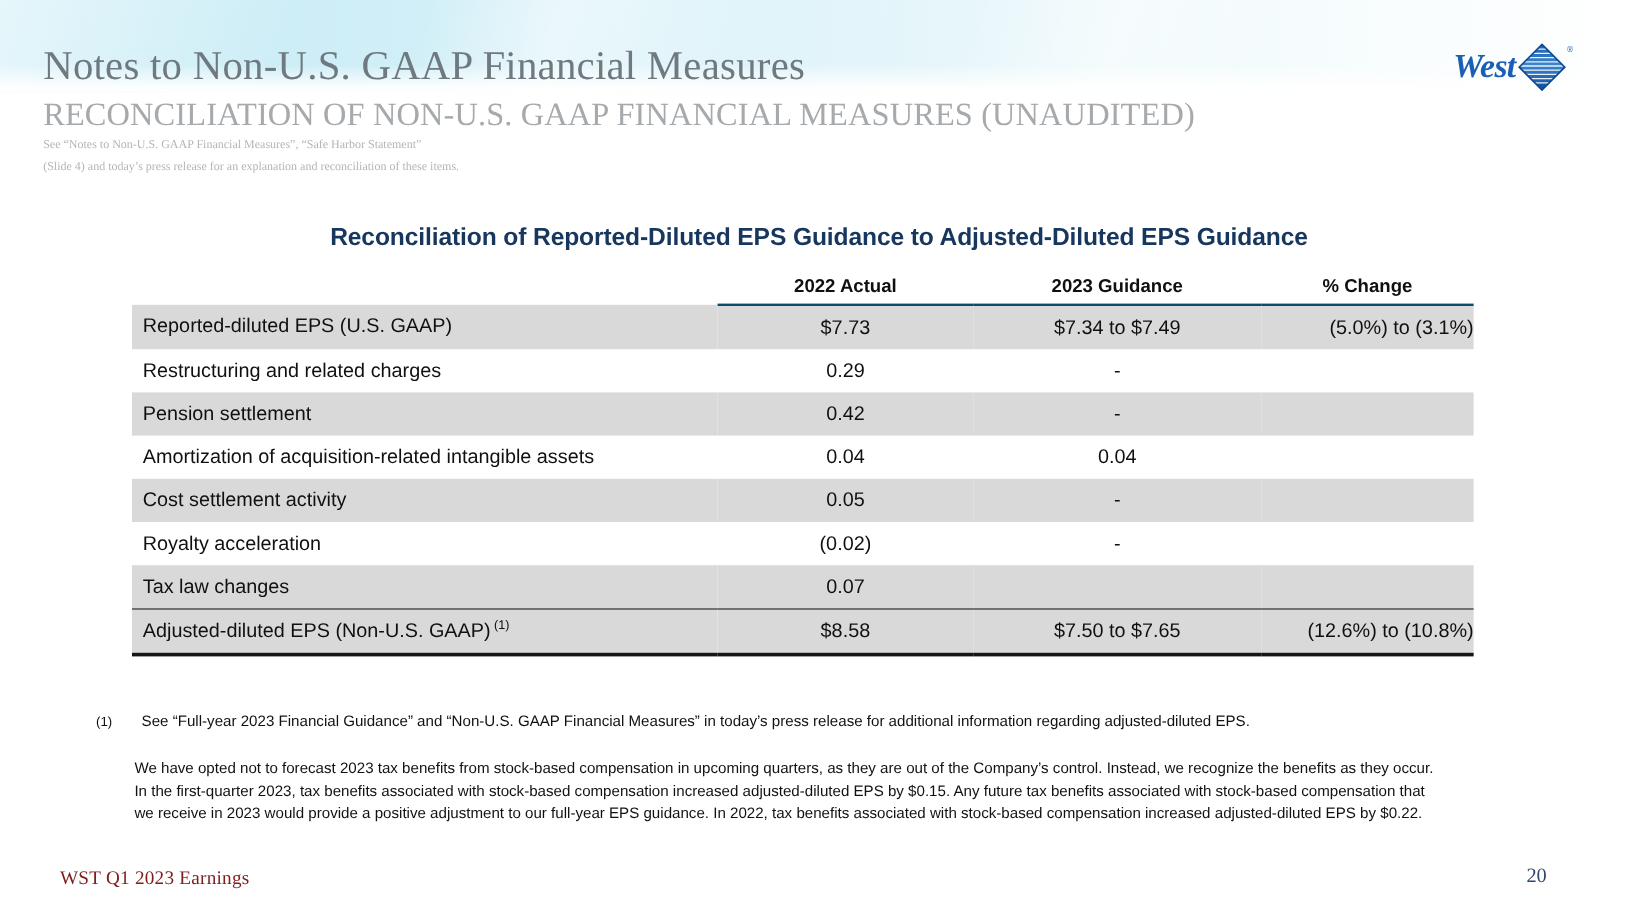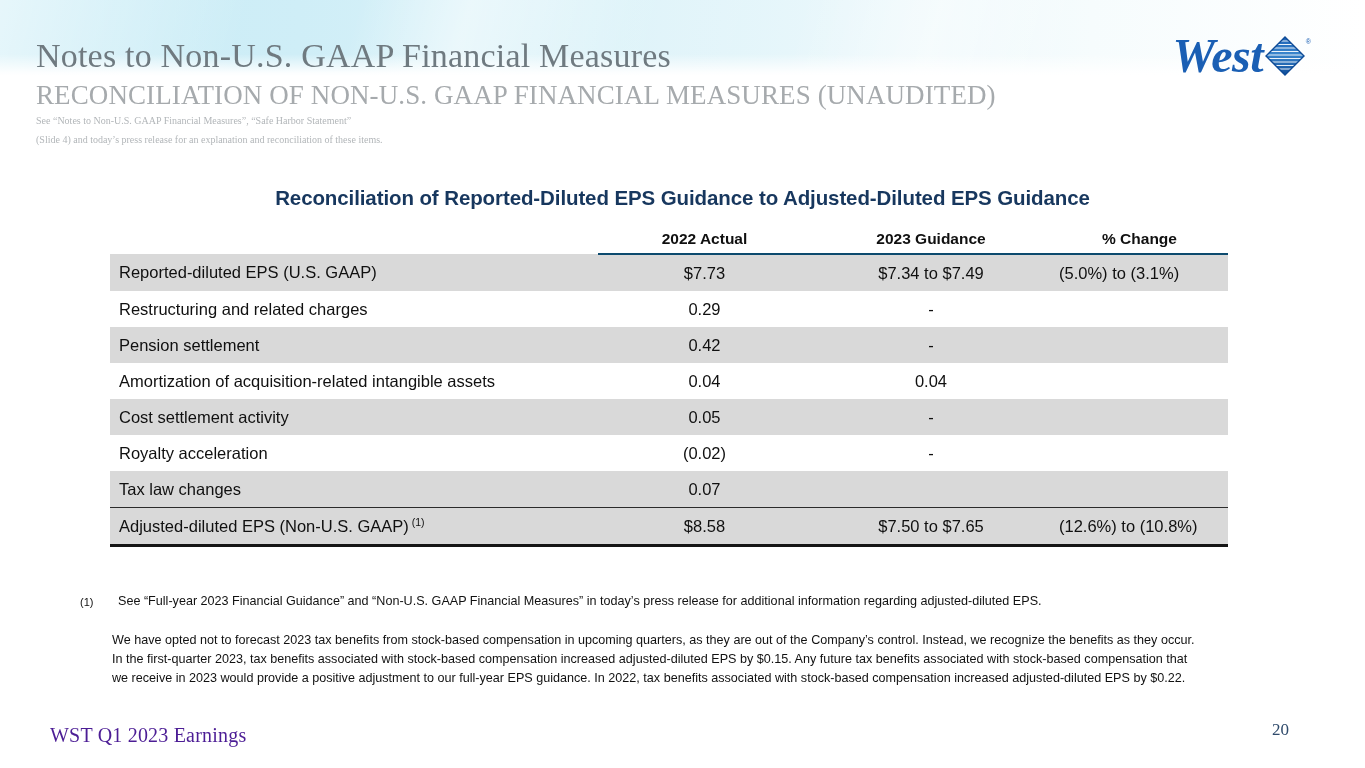--- a/index.html
+++ b/index.html
@@ -70,21 +70,21 @@
     position: absolute;
     right: 60px; top: 36px;
     display: flex;
     align-items: center;
     gap: 4px;
   }
   .logo-word {
     font-family: "Liberation Serif", serif;
     font-weight: bold;
     font-style: italic;
-    font-size: 48px;
+    font-size: 28px;
     line-height: 38px;
     color: #1a5fb4;
     letter-spacing: -0.5px;
   }
   .logo-mark {
     position: relative;
     width: 40px; height: 40px;
     margin-left: -2px;
   }
   .logo-sup {
@@ -140,21 +140,21 @@
   }
   table.recon th.c-change { text-align: center; padding-right: 8px; }
 
   table.recon td {
     height: 36px;
     padding: 0 8px;
     vertical-align: middle;
   }
   table.recon td.lbl { text-align: left; padding-left: 9px; }
   table.recon td.num { text-align: center; }
-  table.recon td.num-r { text-align: left; padding-right: 24px; }
+  table.recon td.num-r { text-align: right; padding-right: 0; }
 
   tr.shaded td { background: #d9d9d9; }
 
   tr.total td {
     border-top: 1.5px solid #2b2b2b;
     border-bottom: 3px solid #151515;
   }
 
   sup.fn {
     font-size: 10.5px;
@@ -187,22 +187,22 @@
     margin-left: 32px;
     margin-top: 19px;
     width: 1092px;
   }
 
   
   .footer-left {
     position: absolute;
     left: 50px; top: 724px;
     font-family: "Liberation Serif", serif;
-    font-size: 20px;
-    color: #4c1d95;
+    font-size: 16px;
+    color: #7f1d1d;
     letter-spacing: 0.2px;
   }
   .footer-page {
     position: absolute;
     left: 1272px; top: 720px;
     font-family: "Liberation Serif", serif;
     font-size: 17px;
     color: #2f4a6b;
   }
 </style>

